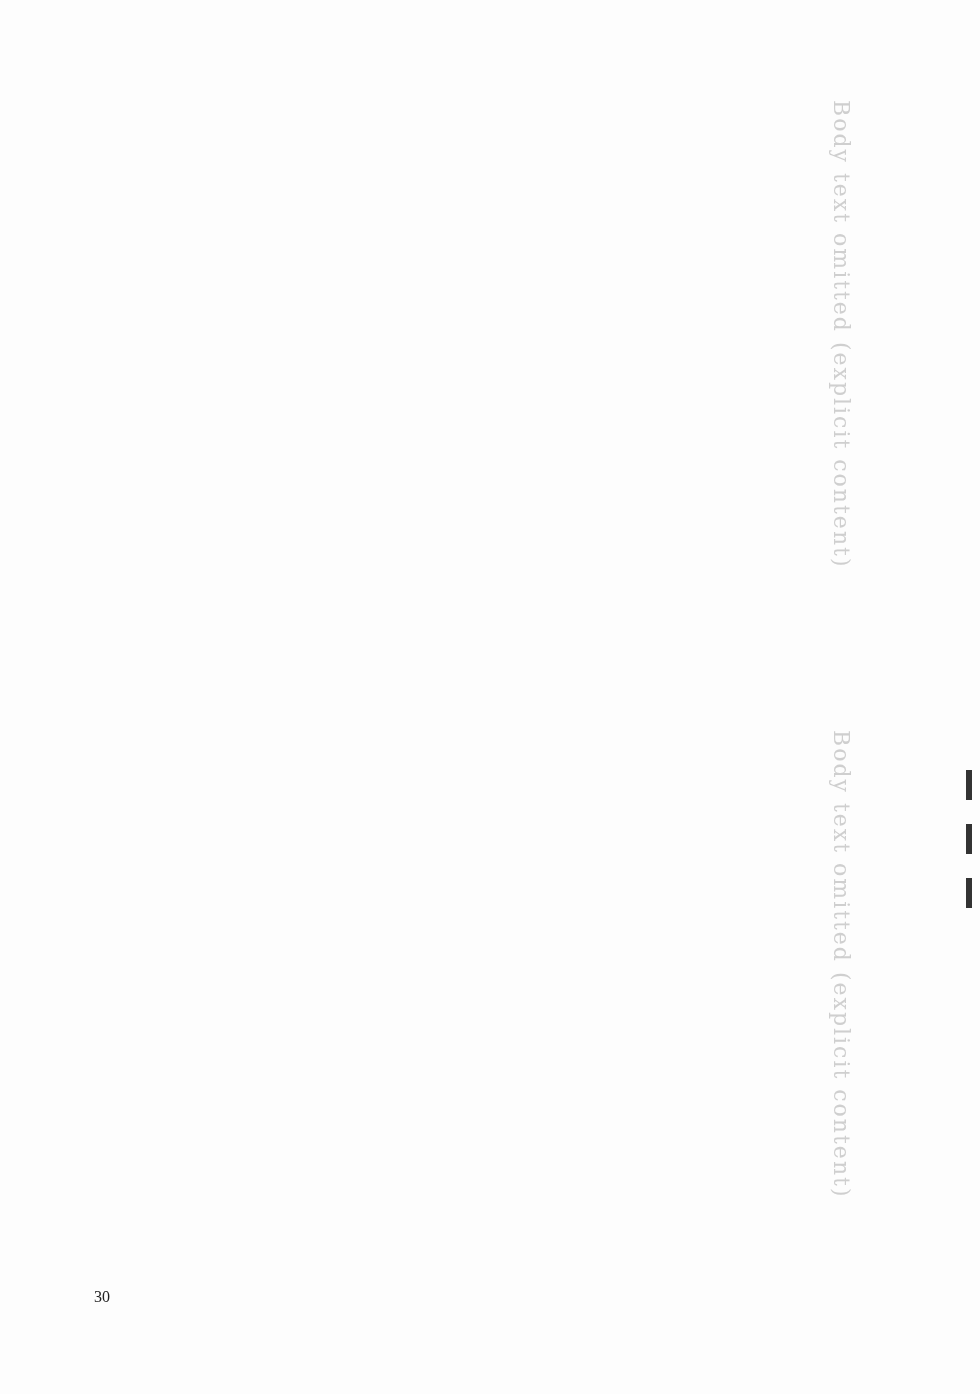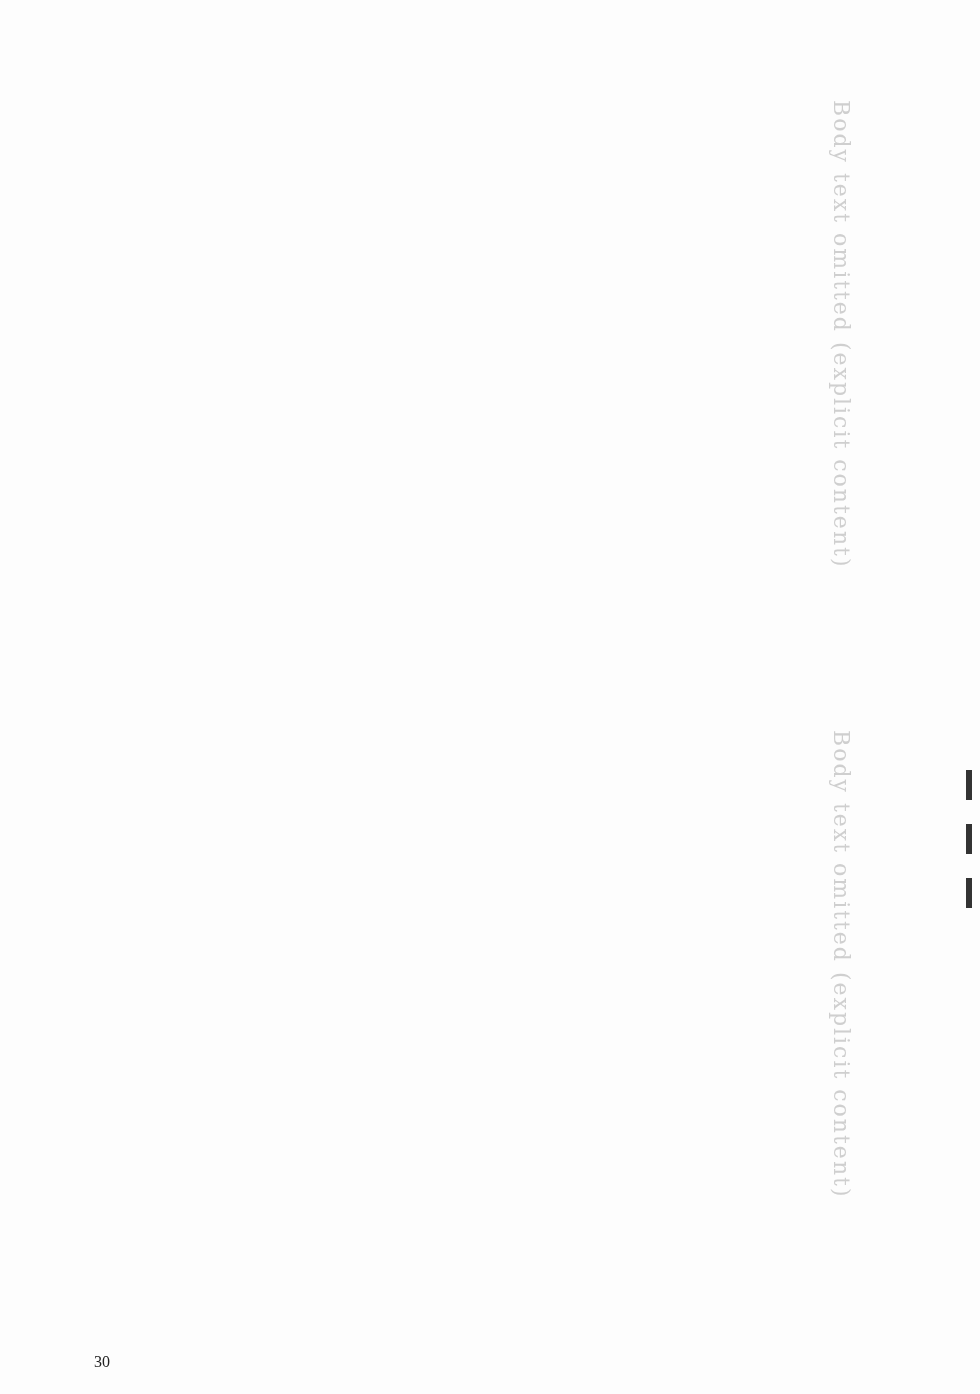--- a/index.html
+++ b/index.html
@@ -5,21 +5,21 @@
     html, body { margin: 0; padding: 0; background: #ffffff; }
     body { width: 980px; height: 1394px; position: relative; overflow: hidden;
            font-family: "DejaVu Serif", serif; color: #1a1a1a; }
     .page { position: absolute; inset: 0; background: #fdfdfd; }
     .tier { position: absolute; right: 120px; left: 110px;
             writing-mode: vertical-rl; font-size: 22px; line-height: 37px;
             letter-spacing: 2px; }
     .tier.top { top: 100px; height: 590px; }
     .tier.bottom { top: 730px; height: 585px; }
     .placeholder-line { color: #cfcfcf; }
-    .page-number { position: absolute; left: 94px; top: 1353px; font-size: 16px;
+    .page-number { position: absolute; left: 94px; top: 1288px; font-size: 16px;
                    font-family: "Liberation Serif", serif; color: #222; }
     .edge-marks { position: absolute; right: 6px; top: 770px; width: 8px; height: 150px; }
     .edge-marks span { display: block; width: 6px; height: 30px; background: #333; margin-bottom: 24px; }
   </style>
 </head>
 <body>
 
 <div class="page">
   <div class="tier top">
     <span class="placeholder-line">Body text omitted (explicit content)</span>

